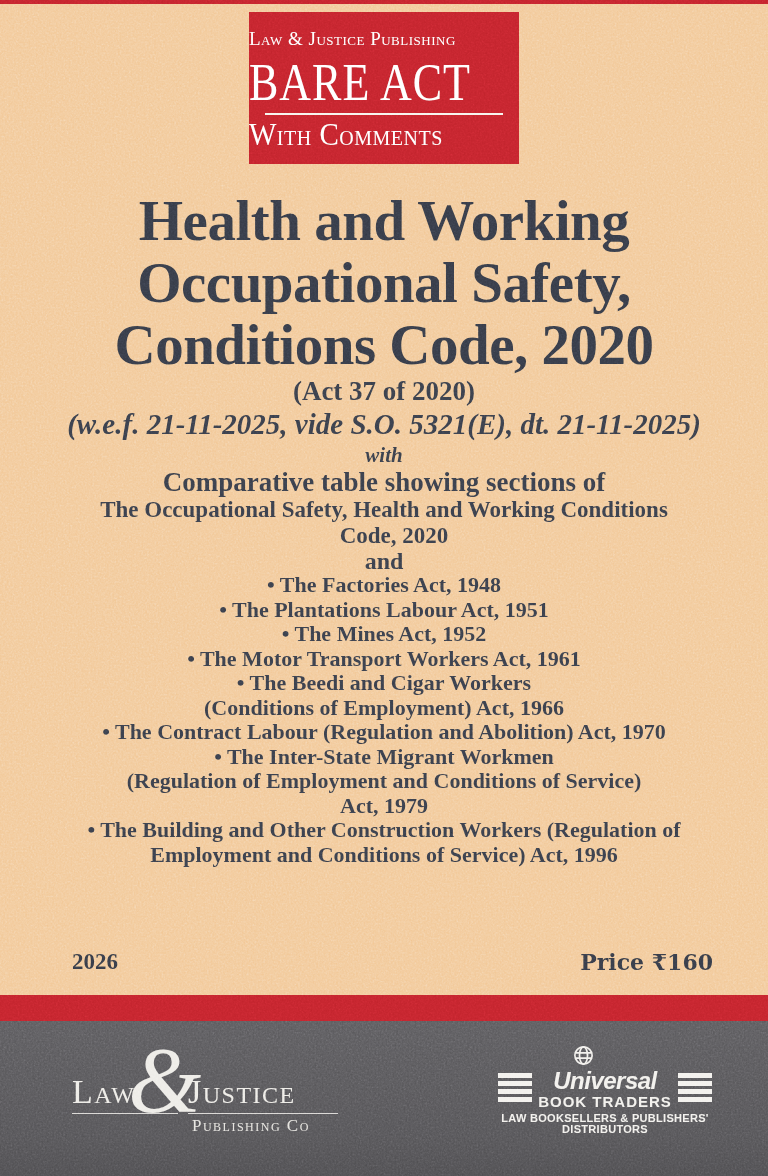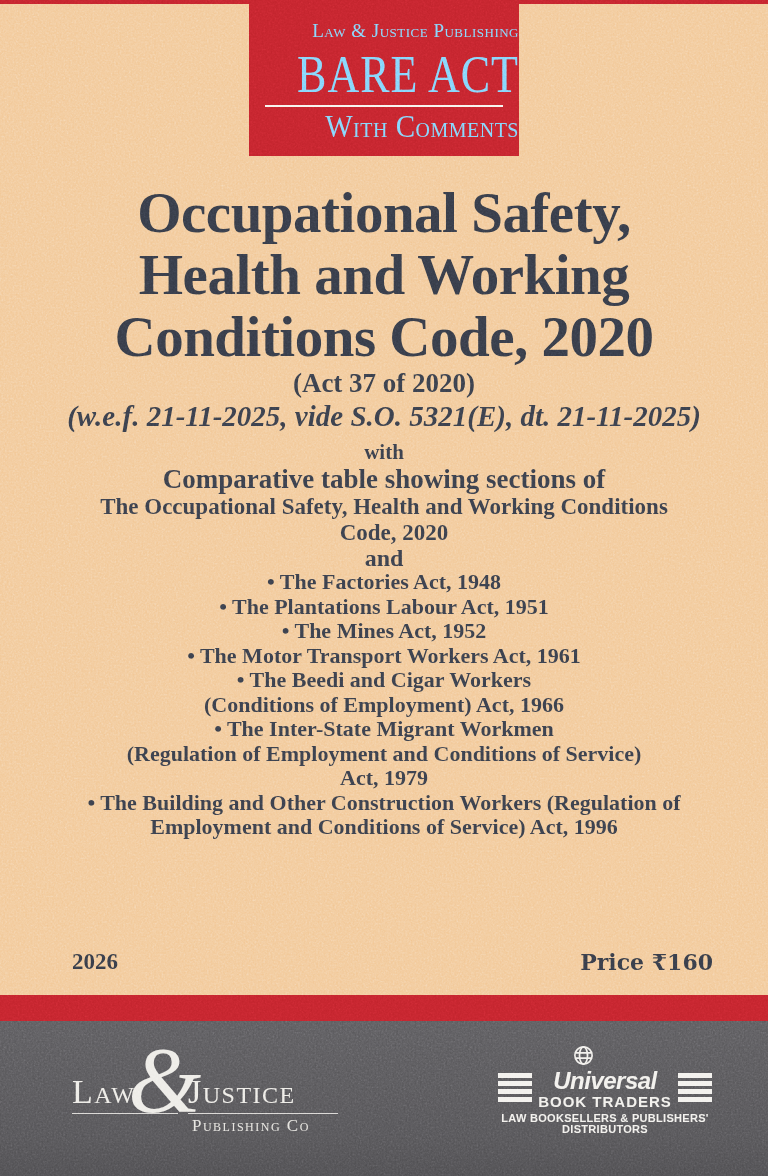--- a/index.html
+++ b/index.html
@@ -13,22 +13,22 @@
   }
   
   .texture{
     position:absolute;inset:0;z-index:9;
     mix-blend-mode:overlay;opacity:.5;
     pointer-events:none;
   }
   
   .top-strip{height:4px;width:100%;background:#c2232c;}
   .masthead{
-    width:270px;margin:0 auto;background:#c2232c;color:#7dd3fc;
-    text-align:right;padding:16px 0 13px;
+    width:270px;margin:8px auto;background:#c2232c;color:#ffffff;
+    text-align:left;padding:16px 0 13px;
   }
   .publisher{
     font-variant:small-caps;font-size:19px;line-height:22px;letter-spacing:.5px;
   }
   .series{
     font-size:44px;line-height:50px;margin-top:8px;letter-spacing:1px;
     transform:scaleY(1.18);
   }
   .masthead-divider{width:238px;height:2px;background:#f7f4ee;margin:5px auto 3px;}
   .subtitle{
@@ -37,21 +37,21 @@
   }
   
   .title-block{
     margin-top:26px;text-align:center;font-weight:bold;
     font-size:57px;line-height:62px;color:#353a46;letter-spacing:-.5px;
   }
   
   .centerline{text-align:center;font-weight:bold;color:#383d49;}
   .act-number{font-size:27px;line-height:30px;}
   .effective{font-style:italic;font-size:29px;line-height:36px;}
-  .with-label{font-size:21px;line-height:26px;margin-top:5px;}
+  .with-label{font-style:italic;font-size:21px;line-height:26px;}
   .comp-1{font-size:27px;line-height:29px;}
   .comp-2{font-size:23px;line-height:26px;}
   .comp-3{font-size:23px;line-height:26px;padding-left:20px;}
   .and-label{font-size:24px;line-height:24px;}
   
   .acts-block{
     text-align:center;font-weight:bold;color:#383d49;
     font-size:22px;line-height:24.5px;
   }
   
@@ -96,40 +96,41 @@
   <div class="top-strip"></div>
 
   <div class="masthead">
     <div class="publisher">Law &amp; Justice Publishing</div>
     <div class="series">BARE ACT</div>
     <div class="masthead-divider"></div>
     <div class="subtitle">With Comments</div>
   </div>
 
   <div class="title-block">
+    <div>Health and Working</div>
     <div>Occupational Safety,</div>
-    <div>Health and Working</div>
     <div>Conditions Code, 2020</div>
   </div>
 
   <div class="centerline act-number">(Act 37 of 2020)</div>
   <div class="centerline effective">(w.e.f. 21-11-2025, vide S.O. 5321(E), dt. 21-11-2025)</div>
   <div class="centerline with-label">with</div>
   <div class="centerline comp-1">Comparative table showing sections of</div>
   <div class="centerline comp-2">The Occupational Safety, Health and Working Conditions</div>
   <div class="centerline comp-3">Code, 2020</div>
   <div class="centerline and-label">and</div>
 
   <div class="acts-block">
     <div>• The Factories Act, 1948</div>
     <div>• The Plantations Labour Act, 1951</div>
     <div>• The Mines Act, 1952</div>
     <div>• The Motor Transport Workers Act, 1961</div>
     <div>• The Beedi and Cigar Workers</div>
     <div>(Conditions of Employment) Act, 1966</div>
+    <div>• The Contract Labour (Regulation and Abolition) Act, 1970</div>
     <div>• The Inter-State Migrant Workmen</div>
     <div>(Regulation of Employment and Conditions of Service)</div>
     <div>Act, 1979</div>
     <div>• The Building and Other Construction Workers (Regulation of</div>
     <div>Employment and Conditions of Service) Act, 1996</div>
   </div>
 
   <div class="year">2026</div>
   <div class="price">Price ₹160</div>
 

